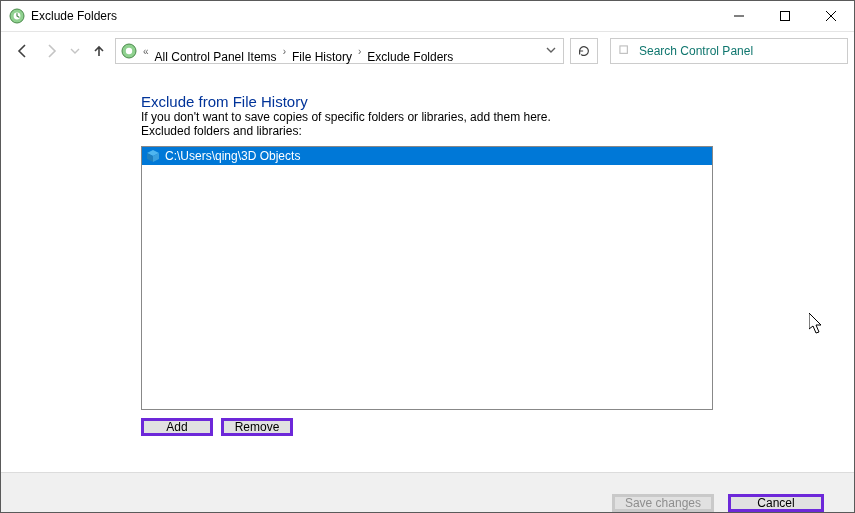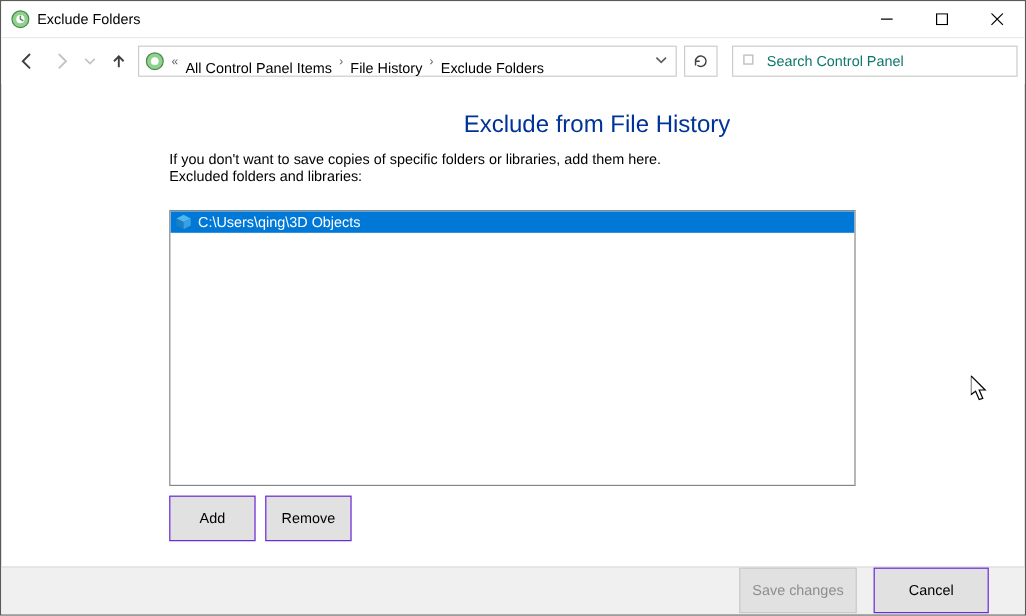--- a/index.html
+++ b/index.html
@@ -103,69 +103,67 @@
   .searchbox .ph { color: #0f766e; font-size: 12px; }
 
   
   .content {
     position: absolute;
     top: 70px; left: 0; right: 0; bottom: 40px;
     padding: 22px 0 0 140px;
   }
   .h-title {
     color: #003399;
-    font-size: 20px;
-    margin-bottom: 10px;
-    text-align: center;
+    font-size: 15px;
   }
   .h-desc { font-size: 12px; }
-  .h-label { font-size: 12px; margin-bottom: 21px; }
+  .h-label { font-size: 12px; margin-bottom: 8px; }
 
   .listbox {
     width: 572px;
-    height: 230px;
+    height: 264px;
     border: 1px solid #888;
     background: #fff;
     overflow: hidden;
   }
   .listrow {
     height: 18px;
     display: flex;
     align-items: center;
     padding-left: 3px;
     gap: 4px;
   }
   .listrow.selected { background: #0078d7; color: #fff; }
   .listrow .cube {
     width: 16px; height: 16px;
     display: flex; align-items: center; justify-content: center;
   }
   .listrow .path { font-size: 12px; }
 
   .rowbtns { margin-top: 8px; display: flex; gap: 8px; }
   .btn {
-    height: 38px;
+    height: 18px;
     min-width: 72px;
-    border: 1px solid #6d28d9;
+    border: 3px solid #6d28d9;
     background: #e1e1e1;
     font-size: 12px;
     display: inline-flex; align-items: center; justify-content: center;
     padding: 0 10px;
   }
   .btn.disabled { color: #8e8e8e; background: #efefef; border-color:#c9c9c9; }
 
   
   .footer {
     position: absolute;
     left: 0; right: 0; bottom: 0;
     height: 40px;
     border-top: 1px solid #dcdcdc;
     background: #f0f0f0;
     display: flex;
-    align-items: flex-start;
+    align-items: flex-end;
     justify-content: flex-end;
     padding-right: 30px;
     gap: 14px;
   }
   .footer .btn { min-width: 96px; background: #e1e1e1; }
 
   
   .cursor {
     position: absolute;
     left: 808px; top: 312px;

